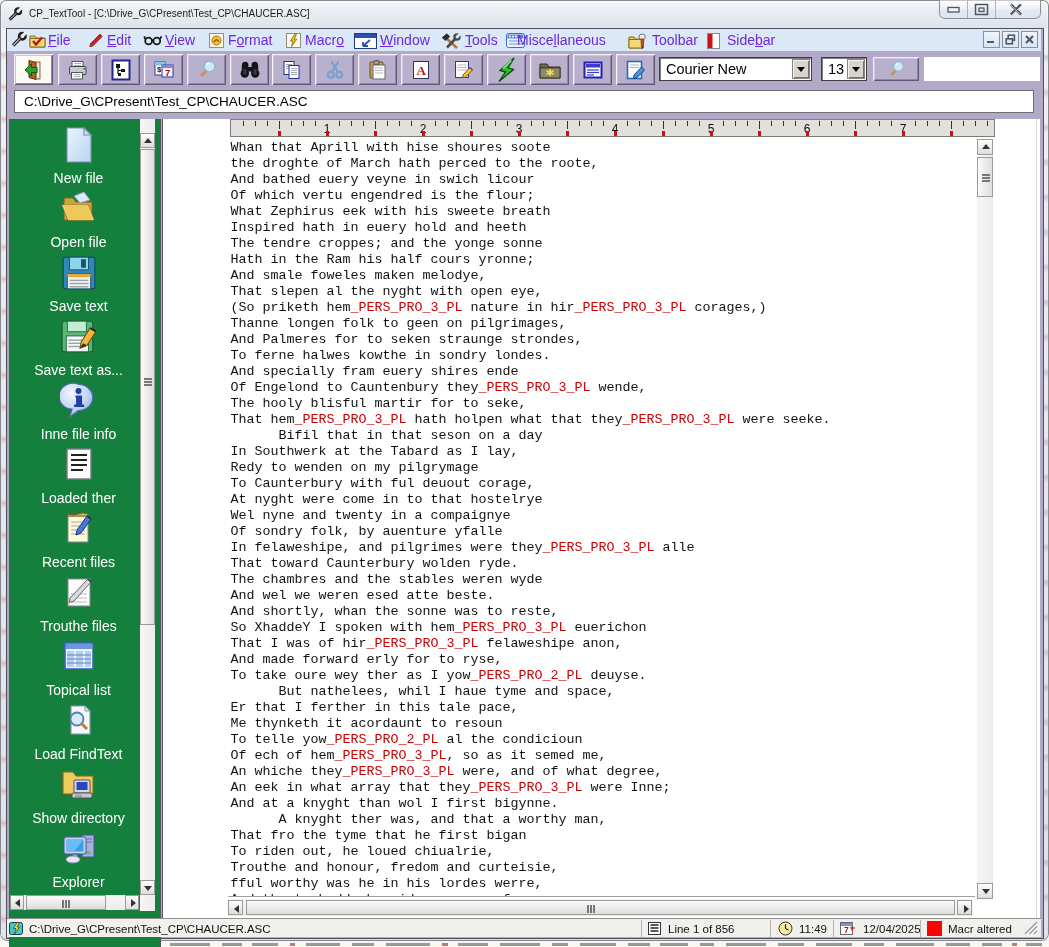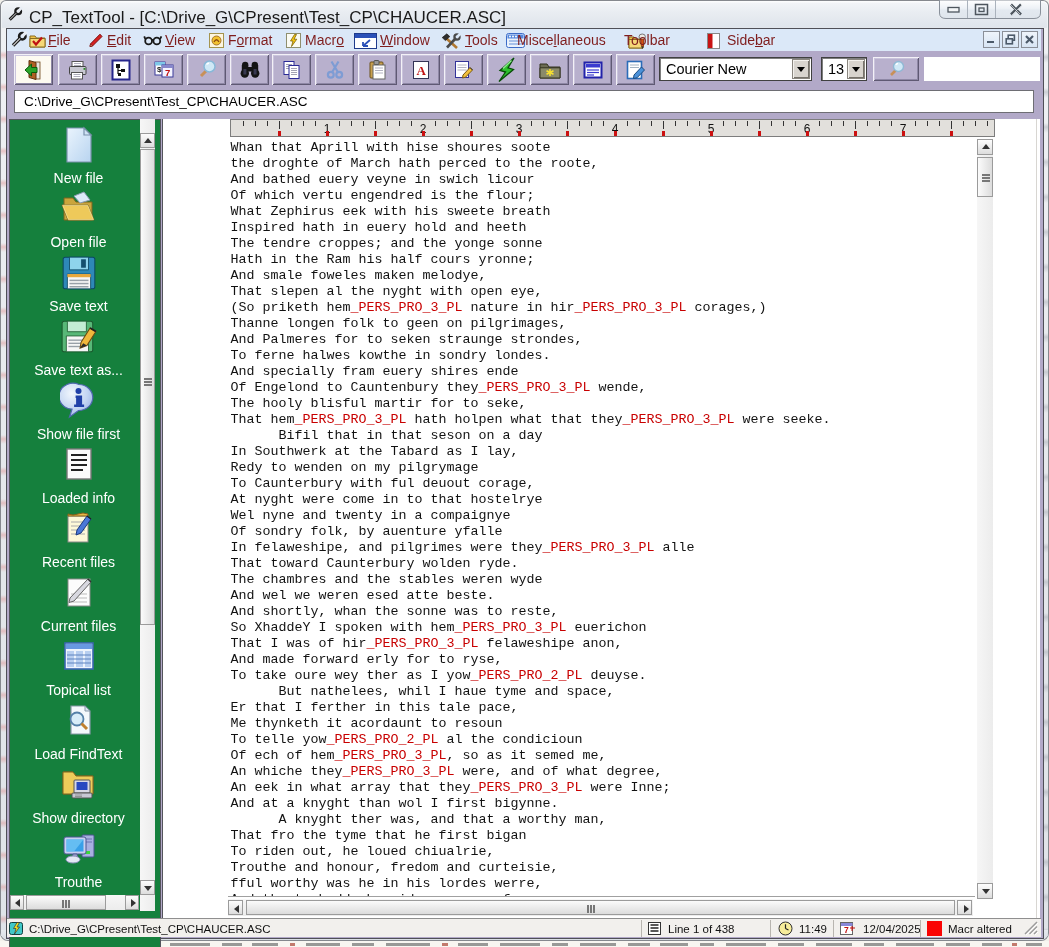--- a/index.html
+++ b/index.html
@@ -10,27 +10,27 @@
   box-shadow:inset 0 0 0 1px #85888e, inset 0 1px 0 1.5px #fbfcfd;}
 
 #brdL{left:1px;top:28px;width:6px;height:908px;background:
   repeating-linear-gradient(180deg, rgba(215,120,120,0) 0px, rgba(215,120,120,0) 23px, rgba(219,125,125,.38) 27px, rgba(215,120,120,0) 32px),
   linear-gradient(180deg,#eff1f4,#e3e6ea 60%,#dfe3e8);}
 #brdR{left:1042px;top:28px;width:6px;height:908px;background:
   repeating-linear-gradient(180deg, rgba(120,126,138,0) 0px, rgba(120,126,138,0) 25px, rgba(125,130,142,.3) 29px, rgba(120,126,138,0) 35px),
   linear-gradient(180deg,#eff1f4,#e3e6ea 60%,#dfe3e8);}
 #brdB{left:1px;top:930px;width:1047px;height:10px;border-radius:0 0 8px 8px;background:linear-gradient(180deg,#e7eaee,#d9dee4);}
 
-#title{left:6px;top:6px;width:700px;height:18px;font-size:17px;color:#1a1a1a;}
+#title{left:6px;top:6px;width:700px;height:18px;font-size:10px;color:#1a1a1a;}
 #title span{position:absolute;left:23px;top:1.5px;white-space:pre}
 
 #capbtn{left:939px;top:0px;width:102px;height:19px;}
 
 #client{left:6px;top:28px;width:1036px;height:909px;border:1px solid #4f4f57;background:#b2a9c8;}
-#menubar{left:7px;top:29px;width:1034px;height:22px;background:#dbe8f8;font-size:14px;color:#7f1d1d;}
+#menubar{left:7px;top:29px;width:1034px;height:22px;background:#dbe8f8;font-size:14px;color:#6d28d9;}
 .mi{position:absolute;top:3px;white-space:pre}
 .mi u{text-decoration:underline}
 #mdibtn{left:983px;top:31px;width:58px;height:18px}
 .mdib{position:absolute;top:0;width:17px;height:17px;background:linear-gradient(180deg,#eef4fb,#d8e5f4);border:1px solid #8a8f98;box-sizing:border-box}
 
 .tbtn{position:absolute;top:54px;width:39px;height:31px;background:#b8b0cd;
   box-shadow:inset 1px 1px 0 #f3f1f7, inset -1px -1px 0 #5f5973, inset 2px 2px 0 #cac4dc, inset -2px -2px 0 #8e87a5;}
 .tbtn svg{position:absolute;left:50%;top:50%;transform:translate(-50%,-50%)}
 #tb1{background:#fdfaf1}
 .combo{position:absolute;top:57px;height:24px;background:#fff;border:1px solid #404040;box-sizing:border-box;
@@ -213,21 +213,21 @@
         </g>
       </svg></div>
 <div class="mi" style="left:510px;top:3px">Misce<u>l</u>laneous</div>
 <div class="mi" style="left:621px;top:4px"><svg width="19" height="16" viewBox="0 0 19 16">
         <path d="M1 4 L6 4 L7.5 6 L15 6 L15 15 L1 15 Z" fill="#f0c44a" stroke="#8a6d1f"></path>
         <path d="M1 6.5 L15 6.5 L15 15 L1 15 Z" fill="#f6d878" stroke="#8a6d1f"></path>
         <ellipse cx="14.2" cy="3.8" rx="3.2" ry="2.8" fill="#ece8e2" stroke="#777"></ellipse>
         <path d="M12.9 6 L13.4 13.5 L15.4 13.5 L15.8 6 Z" fill="#d84c14" stroke="#7d3408" stroke-width="0.7"></path>
         <path d="M13.4 13.5 L15.4 13.5 L15 15.5 L13.8 15.5 Z" fill="#333"></path>
       </svg></div>
-<div class="mi" style="left:617px;top:3px">Toolbar</div>
+<div class="mi" style="left:645px;top:3px">Toolbar</div>
 <div class="mi" style="left:700px;top:4px"><svg width="13" height="16" viewBox="0 0 13 16">
         <rect x="0.5" y="0.5" width="12" height="15" fill="#fff" stroke="#888"></rect>
         <rect x="1" y="1" width="4.5" height="14" fill="#c81414"></rect>
       </svg></div>
 <div class="mi" style="left:720px;top:3px">Side<u>b</u>ar</div>
   </div>
 <div class="abs" id="mdibtn">
   <div class="mdib" style="left:0"><svg width="15" height="15">
         <rect x="3" y="9" width="7" height="2" fill="#4c5a6a"></rect>
       </svg></div>
@@ -489,33 +489,33 @@
             <stop offset="0.5" stop-color="#c2d4f2"></stop>
             <stop offset="1" stop-color="#7a96d8"></stop>
           </radialGradient>
         </defs>
         <path d="M19 2.5 A14 13 0 1 0 12 27.2 L9.5 35 L18.5 28.5 A14 13 0 0 0 19 2.5 Z" fill="url(#ig)" stroke="#5068b0" stroke-width="1.2"></path>
         <g fill="#2040a8">
           <circle cx="18.5" cy="9" r="3"></circle>
           <path d="M15 13.5 L21.5 13.5 L21.5 22.5 L23.5 22.5 L23.5 25 L13.5 25 L13.5 22.5 L15.5 22.5 L15.5 16 L15 16 Z" transform="translate(0.6,0)"></path>
         </g>
       </svg>
-      <div class="lab">Show file first</div>
+      <div class="lab">Inne file info</div>
     </div>
 <div class="sbitem" style="top:326px">
       <svg width="36" height="36" viewBox="0 0 36 36">
         <rect x="6" y="3" width="24" height="30" fill="#fbfbfb" stroke="#777" stroke-width="1.4"></rect>
         <g stroke="#222" stroke-width="2">
           <line x1="10" y1="9" x2="26" y2="9"></line>
           <line x1="10" y1="14" x2="26" y2="14"></line>
           <line x1="10" y1="19" x2="26" y2="19"></line>
           <line x1="10" y1="24" x2="22" y2="24"></line>
         </g>
       </svg>
-      <div class="lab">Loaded info</div>
+      <div class="lab">Loaded ther</div>
     </div>
 <div class="sbitem" style="top:390px">
       <svg width="36" height="36" viewBox="0 0 36 36">
         <rect x="7" y="6" width="20" height="26" fill="#fdf8d8" stroke="#888"></rect>
         <g stroke="#aaa" stroke-width="1">
           <line x1="10" y1="12" x2="24" y2="12"></line>
           <line x1="10" y1="16" x2="24" y2="16"></line>
           <line x1="10" y1="20" x2="24" y2="20"></line>
           <line x1="10" y1="24" x2="24" y2="24"></line>
         </g>
@@ -529,21 +529,21 @@
       <svg width="36" height="36" viewBox="0 0 36 36">
         <rect x="7" y="5" width="22" height="27" fill="#fcfcfc" stroke="#888"></rect>
         <g stroke="#bbb" stroke-width="1">
           <line x1="10" y1="20" x2="26" y2="20"></line>
           <line x1="10" y1="24" x2="26" y2="24"></line>
           <line x1="10" y1="28" x2="26" y2="28"></line>
         </g>
         <path d="M9 24 L27 5 L30 8 L13 27 L8 28.5 Z" fill="#d8d8e0" stroke="#666"></path>
         <path d="M27 5 L30 8" stroke="#333" stroke-width="1.6"></path>
       </svg>
-      <div class="lab">Current files</div>
+      <div class="lab">Trouthe files</div>
     </div>
 <div class="sbitem" style="top:518px">
       <svg width="36" height="36" viewBox="0 0 36 36">
         <rect x="4" y="5" width="28" height="26" fill="#eef4fc" stroke="#3a66b0" stroke-width="1.6"></rect>
         <rect x="5" y="6" width="26" height="5" fill="#6898e0"></rect>
         <g fill="#b8cff0">
           <rect x="6" y="13" width="7" height="16"></rect>
           <rect x="15" y="13" width="7" height="16"></rect>
           <rect x="24" y="13" width="6" height="16"></rect>
         </g>
@@ -585,21 +585,21 @@
           <line x1="24" y1="9" x2="32" y2="9"></line>
           <line x1="24" y1="12" x2="32" y2="12"></line>
         </g>
         <rect x="25" y="21" width="5" height="3" fill="#3ad83a"></rect>
         <rect x="4" y="7" width="22" height="17" rx="2" fill="#c8d0f0" stroke="#4a5490"></rect>
         <rect x="6.5" y="9.5" width="17" height="12" fill="#38a0e8"></rect>
         <path d="M6.5 9.5 L23.5 9.5 L14 21.5 L6.5 21.5 Z" fill="#70c4f4" opacity="0.8"></path>
         <path d="M13 24 L17 24 L18 28 L12 28 Z" fill="#9aa2cc" stroke="#4a5490" stroke-width="0.8"></path>
         <ellipse cx="13" cy="29.5" rx="7" ry="3.5" fill="#e4e8f4" stroke="#8a90b8"></ellipse>
       </svg>
-      <div class="lab">Trouthe</div>
+      <div class="lab">Explorer</div>
     </div>
   </div>
 
 <div class="sb-track-v abs" style="left:140px;top:119px;width:15px;height:792px"></div>
 <div class="sb-btn abs" style="left:140px;top:133px;width:15px;height:15px">
     <span class="arr up" style="left:3px;top:4px"></span>
   </div>
 <div class="sb-thumb-v abs" style="left:140px;top:149px;width:15px;height:476px">
   <span class="gripv" style="top:228px"></span>
     <span class="gripv" style="top:231px"></span>
@@ -790,21 +790,21 @@
 <span class="st" style="left:22px">C:\Drive_G\CPresent\Test_CP\CHAUCER.ASC</span>
 <span class="sep" style="left:634px"></span>
 <svg style="position:absolute;left:641px;top:3px" width="13" height="13" viewBox="0 0 13 13">
       <rect x="0.5" y="0.5" width="12" height="12" fill="#fff" stroke="#333"></rect>
       <g stroke="#111" stroke-width="1.4">
         <line x1="2.5" y1="3" x2="10.5" y2="3"></line>
         <line x1="2.5" y1="6" x2="10.5" y2="6"></line>
         <line x1="2.5" y1="9" x2="10.5" y2="9"></line>
       </g>
     </svg>
-<span class="st" style="left:661px">Line 1 of 438</span>
+<span class="st" style="left:661px">Line 1 of 856</span>
 <span class="sep" style="left:763px"></span>
 <svg style="position:absolute;left:771px;top:2px" width="15" height="15" viewBox="0 0 15 15">
       <circle cx="7.5" cy="7.5" r="6.5" fill="#f6ec9a" stroke="#333"></circle>
       <path d="M7.5 7.5 L7.5 3.2 M7.5 7.5 L10.5 9" stroke="#222" stroke-width="1.2" fill="none"></path>
     </svg>
 <span class="st" style="left:792px">11:49</span>
 <span class="sep" style="left:826px"></span>
 <svg style="position:absolute;left:833px;top:3px" width="16" height="14" viewBox="0 0 16 14">
       <rect x="0.5" y="0.5" width="12" height="12" fill="#fff" stroke="#666"></rect>
       <rect x="1" y="1" width="11.5" height="3" fill="#8888d8"></rect>

